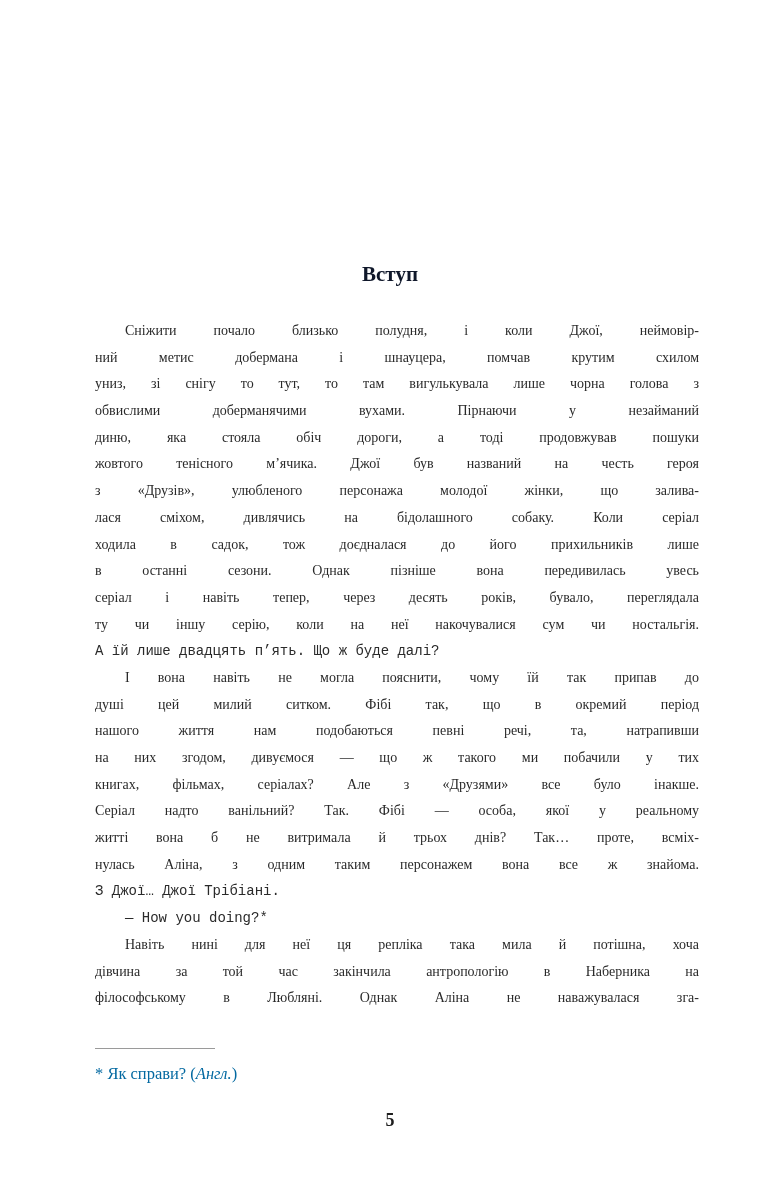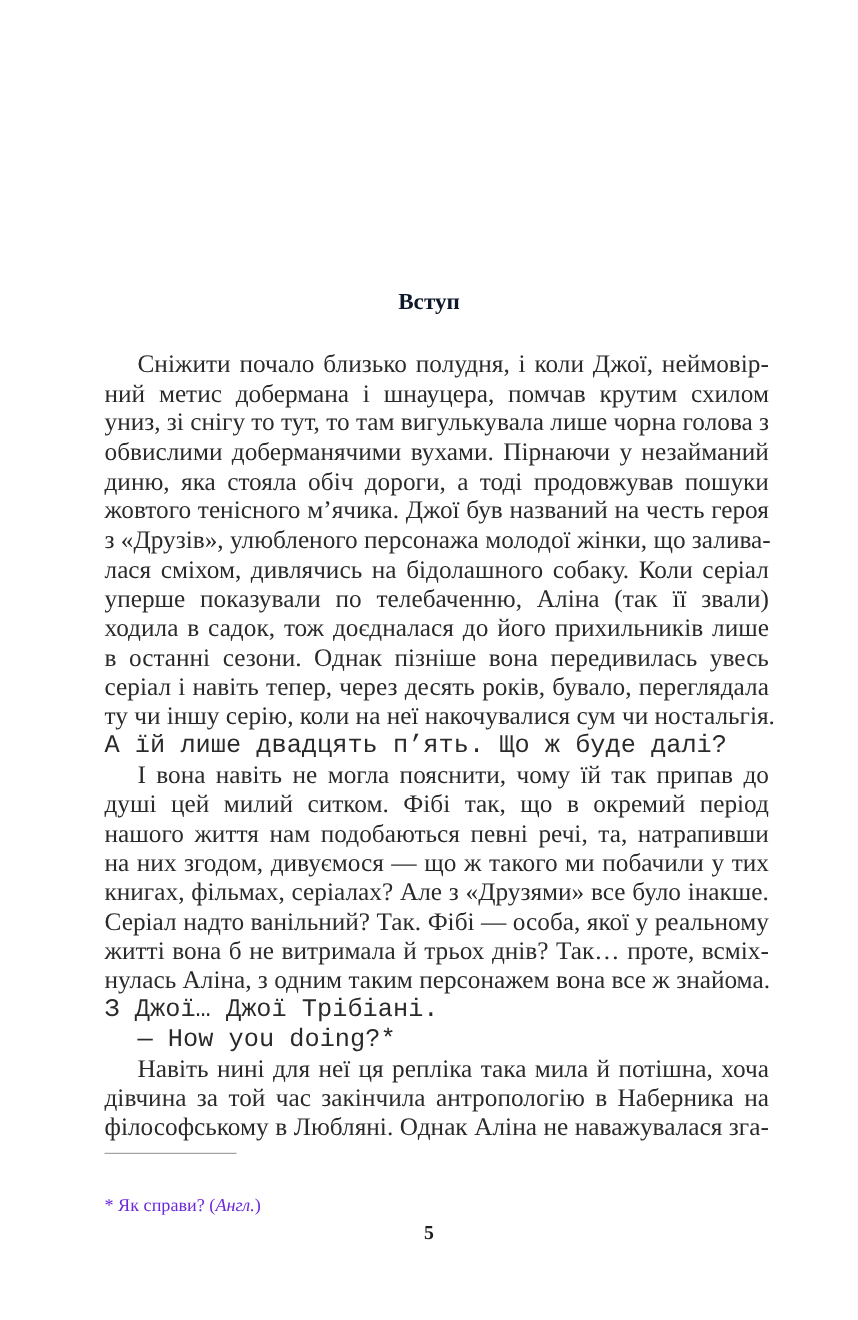--- a/index.html
+++ b/index.html
@@ -2,45 +2,44 @@
 <html><head>
 <meta charset="utf-8">
 <style>
   html, body { margin:0; padding:0; background:#ffffff; }
   body { width:780px; height:1200px; position:relative; overflow:hidden;
          font-family:"Liberation Serif","DejaVu Serif",serif; color:#2a2a2a; }
   .page { position:absolute; left:0; top:0; width:780px; height:1200px; }
   .heading { position:absolute; top:262px; left:0; width:780px; text-align:center;
              font-weight:bold; font-size:21px; color:#0f172a; margin:0; }
   .body { position:absolute; top:318px; left:95px; width:604px; }
-  .line { display:block; height:26.7px; line-height:26.7px; font-size:23px;
+  .line { display:block; height:26.7px; line-height:26.7px; font-size:14px;
           white-space:nowrap; text-align:justify; text-align-last:justify; }
   .line.last { text-align-last:left;font-family:Liberation Mono, monospace; }
   .indent { padding-left:30px; }
   .rule { position:absolute; left:95px; top:1048px; width:120px; height:1px; background:#9a9a9a; }
-  .footnote { position:absolute; left:95px; top:1086px; font-size:16.5px; color:#6d28d9; }
+  .footnote { position:absolute; left:95px; top:1064px; font-size:16.5px; color:#0369a1; }
   .footnote i { font-style:italic; }
   .pagenum { position:absolute; top:1110px; left:0; width:780px; text-align:center;
              font-size:18px; font-weight:bold; color:#1e1e1e; }
 </style>
 </head>
 <body>
 
 <div class="page">
   <h2 class="heading">Вступ</h2>
   <div class="body" id="body">
       <span class="line indent">Сніжити почало близько полудня, і коли Джої, неймовір-</span>
       <span class="line">ний метис добермана і шнауцера, помчав крутим схилом</span>
       <span class="line">униз, зі снігу то тут, то там вигулькувала лише чорна голова з</span>
       <span class="line">обвислими доберманячими вухами. Пірнаючи у незайманий</span>
       <span class="line">диню, яка стояла обіч дороги, а тоді продовжував пошуки</span>
       <span class="line">жовтого тенісного м’ячика. Джої був названий на честь героя</span>
       <span class="line">з «Друзів», улюбленого персонажа молодої жінки, що залива-</span>
       <span class="line">лася сміхом, дивлячись на бідолашного собаку. Коли серіал</span>
-      <span class="line">уперше показували по телебаченню, Аліна (так її звали)</span>
       <span class="line">ходила в садок, тож доєдналася до його прихильників лише</span>
       <span class="line">в останні сезони. Однак пізніше вона передивилась увесь</span>
       <span class="line">серіал і навіть тепер, через десять років, бувало, переглядала</span>
       <span class="line">ту чи іншу серію, коли на неї накочувалися сум чи ностальгія.</span>
       <span class="line last">А їй лише двадцять п’ять. Що ж буде далі?</span>
       <span class="line indent">І вона навіть не могла пояснити, чому їй так припав до</span>
       <span class="line">душі цей милий ситком. Фібі так, що в окремий період</span>
       <span class="line">нашого життя нам подобаються певні речі, та, натрапивши</span>
       <span class="line">на них згодом, дивуємося — що ж такого ми побачили у тих</span>
       <span class="line">книгах, фільмах, серіалах? Але з «Друзями» все було інакше.</span>

